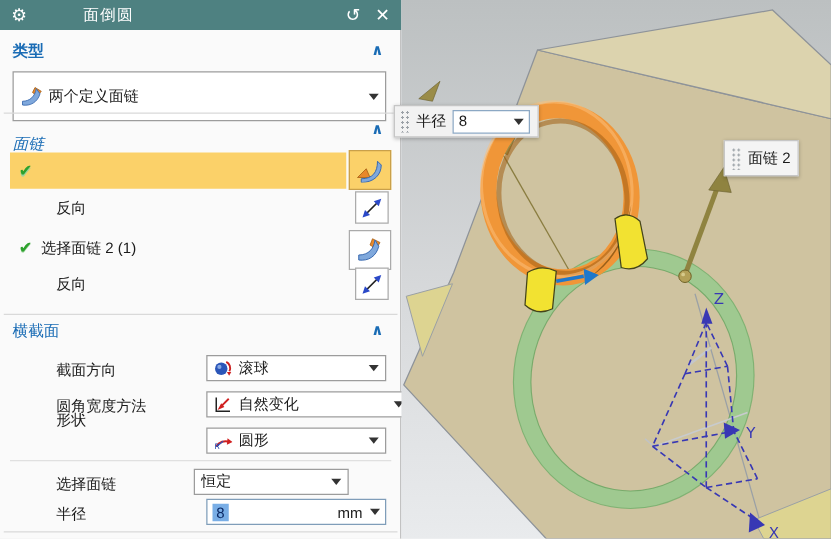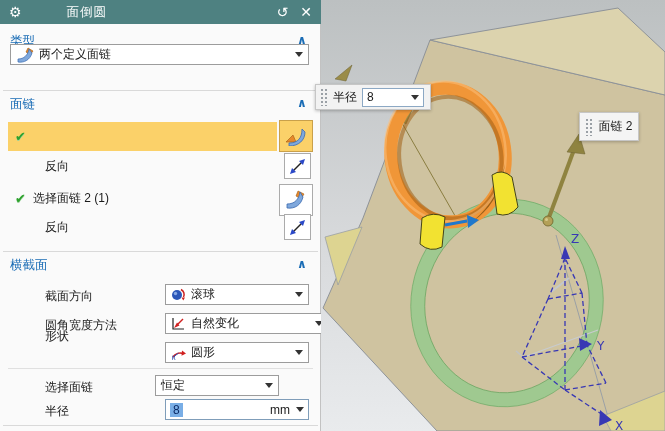--- a/index.html
+++ b/index.html
@@ -60,33 +60,33 @@
   <div class="dialog">
 
     <div class="titlebar">
       <span class="gear">⚙</span>
       <span class="t">面倒圆</span>
       <span class="sp"></span>
       <span class="tb-btn">↺</span>
       <span class="tb-btn">✕</span>
     </div>
 
-    <div class="hdr" style="left:10px; top:33px;">类型</div>
+    <div class="hdr" style="left:10px; top:33px;font-weight:bold;">类型</div>
     <div class="chev" style="top:33px;">∧</div>
-    <div class="dd" style="left:10px; top:44px; width:299px; height:21px;">
+    <div class="dd" style="left:10px; top:57px; width:299px; height:40px;">
       <svg width="18" height="16" viewBox="0 0 18 16">
         <path d="M12,1 L17,4 L14,8 L10,5 Z" fill="#e8882a" stroke="#a05a10" stroke-width="0.6"></path>
         <path d="M2,12 C8,12 12,8 13,2 L16,6 C14,13 8,16 2,15 Z" fill="#7fa8dc" stroke="#3a6ab0" stroke-width="0.7"></path>
       </svg>
       <span class="lbl">两个定义面链</span>
       <span class="caret"></span>
     </div>
     <div class="sep" style="left:3px; top:90px; width:315px;"></div>
 
-    <div class="hdr" style="left:10px; top:96px;">面链</div>
+    <div class="hdr" style="left:10px; top:107px;font-style:italic;">面链</div>
     <div class="chev" style="top:96px;">∧</div>
 
     <div class="sel-row hl" style="top:122px;">
       <span class="check">✔</span>
     </div>
     <div class="sq-btn active" style="left:279px; top:120px; width:34px; height:32px;">
       <svg width="22" height="20" viewBox="0 0 22 20">
         <path d="M1,16 L8,9 L11,16 Z" fill="#e8882a" stroke="#a05a10" stroke-width="0.6"></path>
         <path d="M4,17 C13,17 17,12 17,3 L20,6 C20,14 14,20 4,20 Z" fill="#7fa8dc" stroke="#3a6ab0" stroke-width="0.8"></path>
       </svg>

